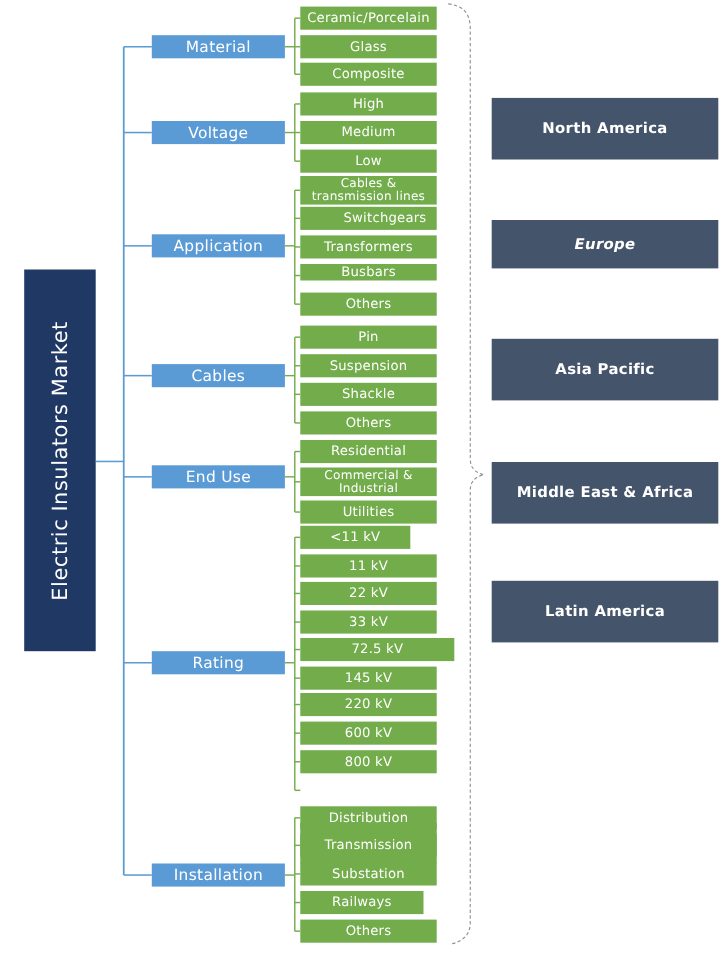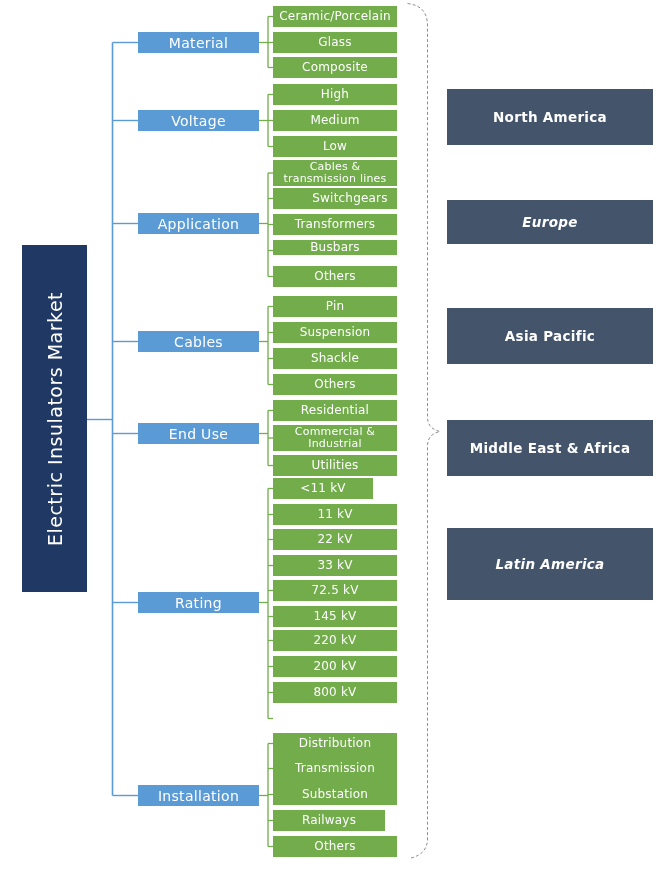--- a/index.html
+++ b/index.html
@@ -167,30 +167,30 @@
     <div class="item-box" style="left: 273px; top: 374px; width: 124px; height: 21px;">Others</div>
     <div class="cat-box" style="left: 138px; top: 423px; width: 121px; height: 21px;">End Use</div>
     <div class="item-box" style="left: 273px; top: 400px; width: 124px; height: 21px;">Residential</div>
     <div class="item-box tall" style="left: 273px; top: 425px; width: 124px; height: 26px;">Commercial &amp; Industrial</div>
     <div class="item-box" style="left: 273px; top: 455px; width: 124px; height: 21px;">Utilities</div>
     <div class="cat-box" style="left: 138px; top: 592px; width: 121px; height: 21px;">Rating</div>
     <div class="item-box" style="left: 273px; top: 478px; width: 100px; height: 21px;">&lt;11 kV</div>
     <div class="item-box" style="left: 273px; top: 504px; width: 124px; height: 21px;">11 kV</div>
     <div class="item-box" style="left: 273px; top: 529px; width: 124px; height: 21px;">22 kV</div>
     <div class="item-box" style="left: 273px; top: 555px; width: 124px; height: 21px;">33 kV</div>
-    <div class="item-box" style="left: 273px; top: 580px; width: 124px; height: 21px;">72.5 kV</div>
+    <div class="item-box" style="left: 273px; top: 580px; width: 140px; height: 21px;">72.5 kV</div>
     <div class="item-box" style="left: 273px; top: 606px; width: 124px; height: 21px;">145 kV</div>
     <div class="item-box" style="left: 273px; top: 630px; width: 124px; height: 21px;">220 kV</div>
-    <div class="item-box" style="left: 273px; top: 656px; width: 124px; height: 21px;">200 kV</div>
+    <div class="item-box" style="left: 273px; top: 656px; width: 124px; height: 21px;">600 kV</div>
     <div class="item-box" style="left: 273px; top: 682px; width: 124px; height: 21px;">800 kV</div>
     <div class="item-box" style="left: 273px; top: 748px; width: 124px; height: 37px;">1200 kV</div>
     <div class="cat-box" style="left: 138px; top: 785px; width: 121px; height: 21px;">Installation</div>
     <div class="item-box" style="left: 273px; top: 733px; width: 124px; height: 21px;">Distribution</div>
     <div class="item-box" style="left: 273px; top: 758px; width: 124px; height: 21px;">Transmission</div>
     <div class="item-box" style="left: 273px; top: 784px; width: 124px; height: 21px;">Substation</div>
     <div class="item-box" style="left: 273px; top: 810px; width: 112px; height: 21px;">Railways</div>
     <div class="item-box" style="left: 273px; top: 836px; width: 124px; height: 21px;">Others</div>
     <div class="region-box" style="left: 447px; top: 89px; width: 206px; height: 56px;">North America</div>
     <div class="region-box" style="left: 447px; top: 200px; width: 206px; height: 44px; font-style: italic;">Europe</div>
     <div class="region-box" style="left: 447px; top: 308px; width: 206px; height: 56px;">Asia Pacific</div>
     <div class="region-box" style="left: 447px; top: 420px; width: 206px; height: 56px;">Middle East &amp; Africa</div>
-    <div class="region-box" style="left: 447px; top: 528px; width: 206px; height: 72px; font-style: italic;">Latin America</div>
+    <div class="region-box" style="left: 447px; top: 528px; width: 206px; height: 56px;">Latin America</div>
   </div>
 
 </body></html>

